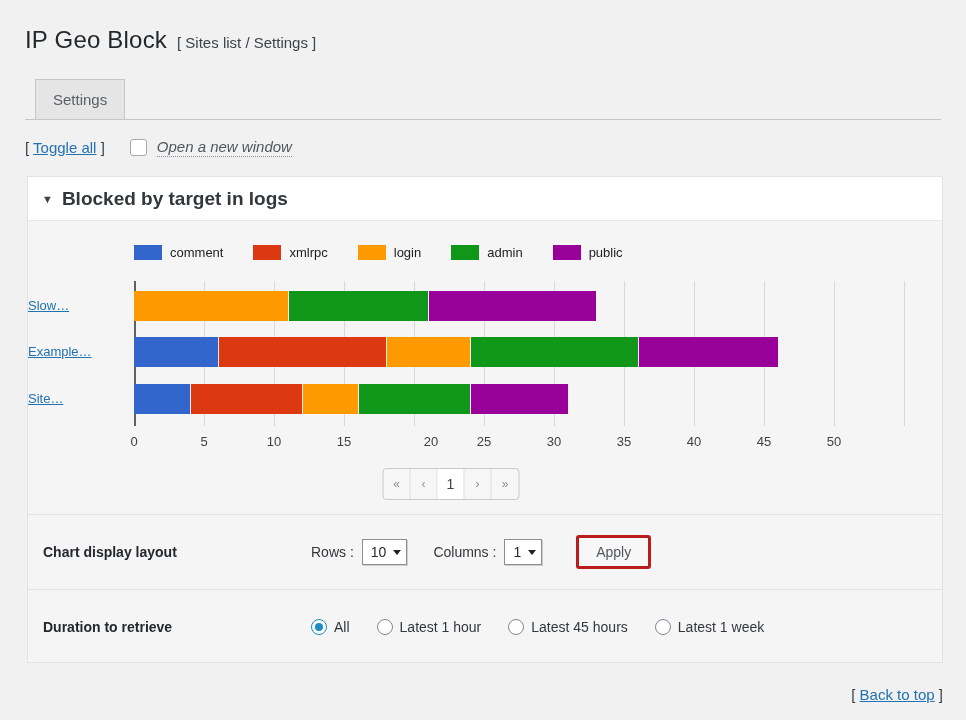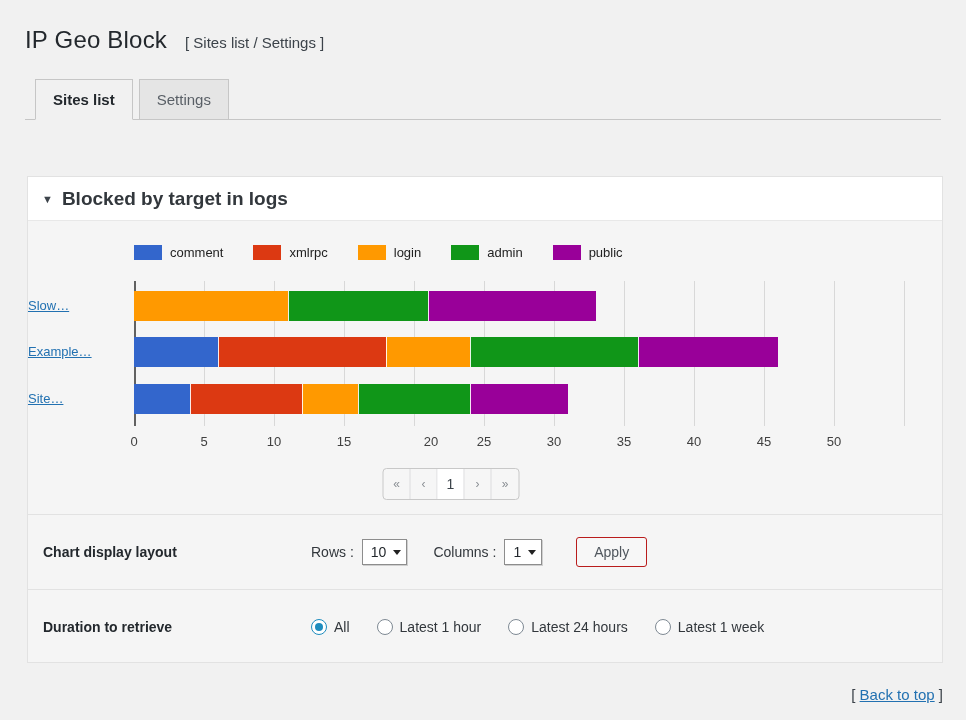--- a/index.html
+++ b/index.html
@@ -5,21 +5,21 @@
   * { margin:0; padding:0; box-sizing:border-box; }
   html,body { width:966px; height:720px; }
   body {
     font-family:"Liberation Sans","DejaVu Sans",sans-serif;
     background:#f1f1f1; color:#23282d; overflow:hidden;
   }
   a { cursor:pointer; }
   .page { position:relative; width:966px; height:720px; }
 
   
-  .title-row { position:absolute; left:25px; top:26px; display:flex; align-items:baseline; gap:18px; }
+  .title-row { position:absolute; left:25px; top:26px; display:flex; align-items:baseline; gap:10px; }
   .title-row h1 { font-size:24px; font-weight:500; color:#23282d; letter-spacing:.2px; }
   .title-suffix { font-size:15px; color:#3c434a; }
 
   
   .tabs { position:absolute; left:25px; right:25px; top:77px; height:43px;
           border-bottom:1px solid #c6c6c6; padding-left:10px; display:flex; align-items:flex-end; }
   .tab { display:inline-block; font-size:15px; padding:11px 17px; border:1px solid #c6c6c6;
          margin-bottom:-1px; margin-right:6px; background:#e5e5e5; color:#595f66; text-decoration:none; }
   .tab.active { background:#f1f1f1; border-bottom-color:#f1f1f1; font-weight:bold; color:#23282d; }
 
@@ -72,21 +72,21 @@
   .settings-row { position:relative; height:75px; border-top:1px solid #e2e2e2;
                   display:flex; align-items:center; padding-left:15px; }
   .settings-label { font-size:14px; font-weight:bold; color:#23282d; width:268px; }
   .ctrl-label { font-size:14px; color:#32373c; }
   .select-box { display:inline-flex; align-items:center; background:#fff;
                 border:1px solid #8d8d8d; box-shadow:1px 1px 0 #cfcfcf;
                 padding:4px 5px 4px 8px; gap:7px; margin:0 26px 0 8px; cursor:pointer; }
   .select-value { font-size:14px; color:#23282d; }
   .select-arrow { width:0; height:0; border-top:5px solid #222;
                   border-left:4px solid transparent; border-right:4px solid transparent; }
-  .apply-btn { font-size:14px; color:#50575e; background:#f7f7f7; border:1px solid #b91c1c;
+  .apply-btn { font-size:14px; color:#50575e; background:#f7f7f7; border:3px solid #b91c1c;
                border-radius:3px; padding:6px 17px; margin-left:8px; cursor:pointer; }
 
   .radio-group { display:flex; align-items:center; gap:27px; }
   .radio-option { display:flex; align-items:center; gap:7px; cursor:pointer; }
   .radio { width:16px; height:16px; border-radius:50%; background:#fff;
            border:1px solid #7e8993; display:inline-flex; align-items:center; justify-content:center; }
   .radio.checked { border-color:#1e8cbe; }
   .radio.checked::after { content:""; width:8px; height:8px; border-radius:50%; background:#1e8cbe; }
   .radio-text { font-size:14px; color:#32373c; }
 
@@ -97,24 +97,28 @@
 <body>
 
 <div class="page">
 
   <div class="title-row">
     <h1>IP Geo Block</h1>
     <span class="title-suffix">[ Sites list / Settings ]</span>
   </div>
 
   <nav class="tabs" id="tabs">
-      <a class="tab active">Sites list</a>
       <a class="tab">Settings</a>
     </nav>
 
+  <div class="toggle-row">
+    <span><span class="bracket">[ </span><a class="link">Toggle all</a><span class="bracket"> ]</span></span>
+    <span class="checkbox"></span>
+    <span class="open-label">Open a new window</span>
+  </div>
 
   <section class="panel">
     <header class="panel-header">
       <span class="panel-caret">▼</span>
       <span class="panel-title">Blocked by target in logs</span>
     </header>
     <div class="panel-body">
 
       <div class="chart-section" id="chart-section">
         <div class="legend" id="legend">
@@ -216,21 +220,21 @@
             <span class="radio-option">
               <span class="radio checked"></span>
               <span class="radio-text">All</span>
             </span>
             <span class="radio-option">
               <span class="radio"></span>
               <span class="radio-text">Latest 1 hour</span>
             </span>
             <span class="radio-option">
               <span class="radio"></span>
-              <span class="radio-text">Latest 24 hours</span>
+              <span class="radio-text">Latest 45 hours</span>
             </span>
             <span class="radio-option">
               <span class="radio"></span>
               <span class="radio-text">Latest 1 week</span>
             </span>
           </div>
       </div>
 
     </div>
   </section>

